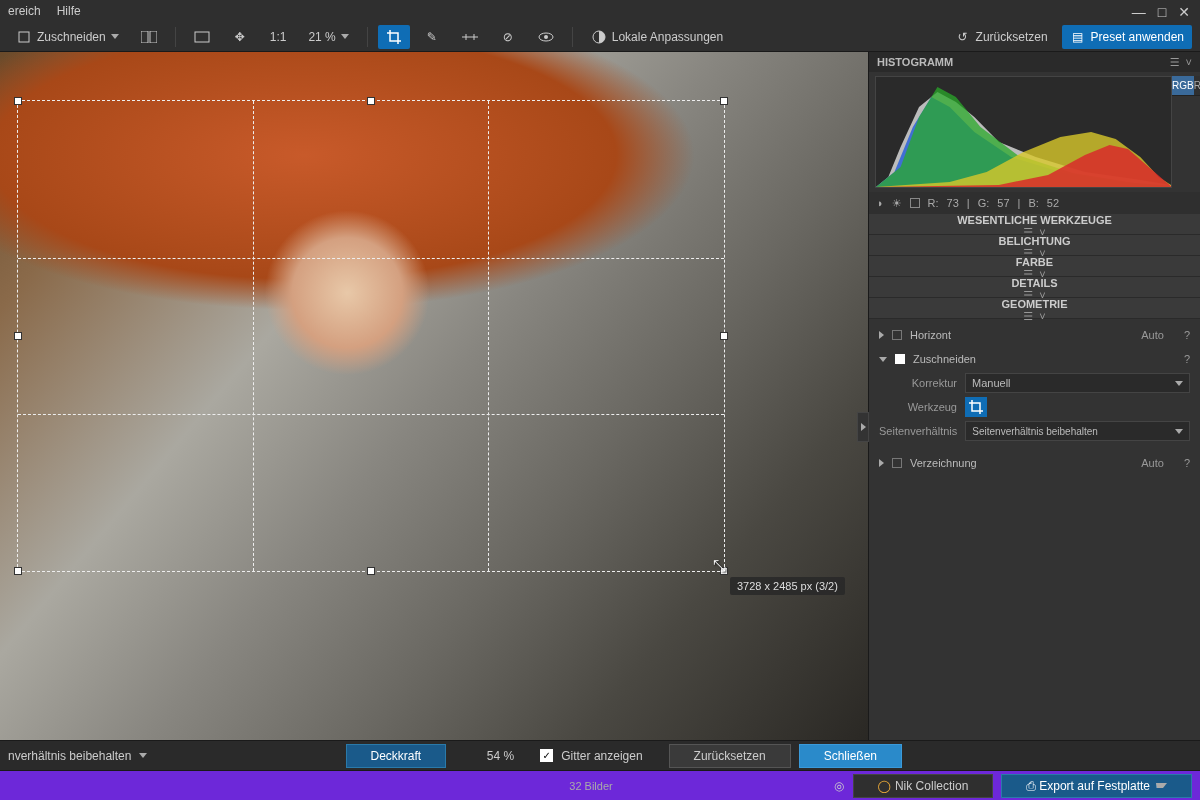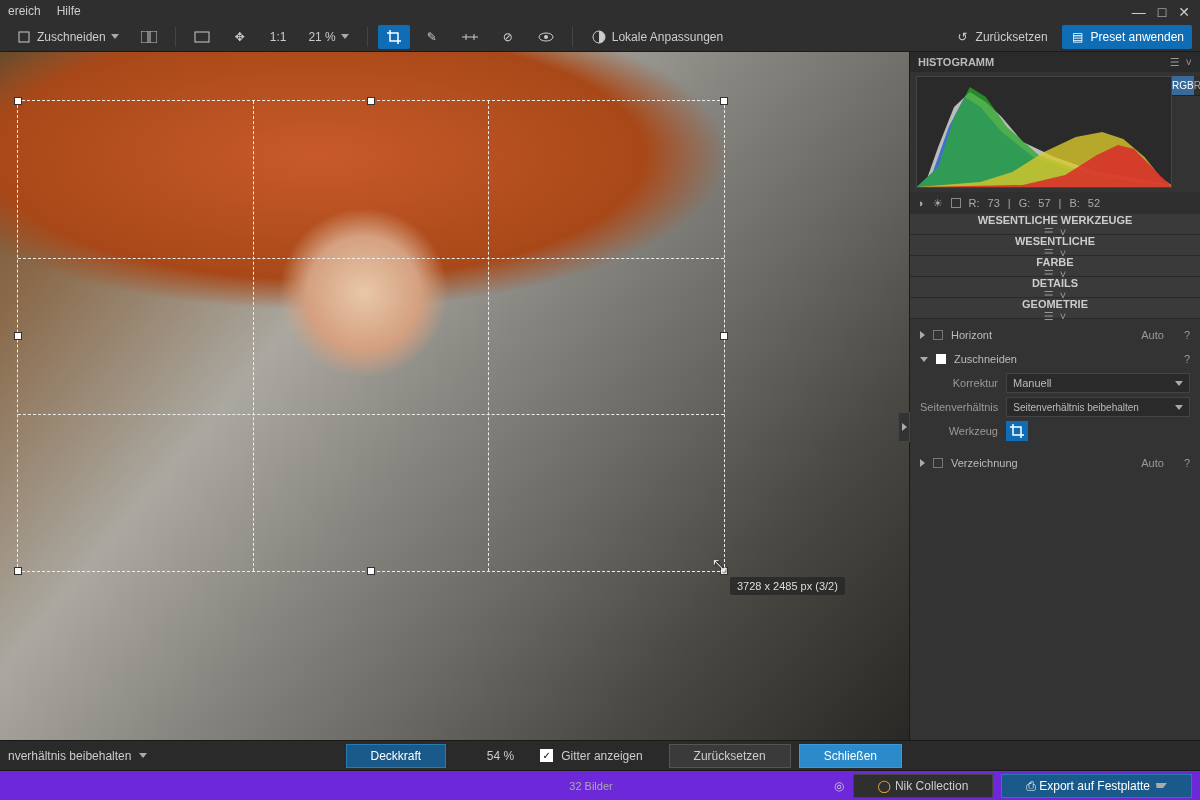--- a/index.html
+++ b/index.html
@@ -23,21 +23,21 @@
   linear-gradient(130deg,#6a4a2a 0%,#8a6a4a 15%,#aaa8a0 35%,#888680 50%,#6a6862 65%,#4a4842 80%,#2a2824 100%);
   filter:blur(0.5px);
 }
 .crop{position:absolute;left:17px;top:48px;width:708px;height:472px;border:1px dashed #eee;}
 .crop::before,.crop::after{content:"";position:absolute;background:transparent;}
 .gv{position:absolute;border-left:1px dashed #eee;top:0;bottom:0;}
 .gh{position:absolute;border-top:1px dashed #eee;left:0;right:0;}
 .handle{position:absolute;width:8px;height:8px;background:#fff;border:1px solid #333;}
 .dim-label{position:absolute;background:rgba(40,40,40,0.85);padding:3px 7px;font-size:11px;color:#ddd;border-radius:2px;}
 .cursor{position:absolute;font-size:16px;color:#fff;text-shadow:1px 1px 2px #000;}
-.side{width:291px;background:#333;display:flex;flex-direction:column;border-left:1px solid #1a1a1a;position:relative;}
+.side{width:332px;background:#333;display:flex;flex-direction:column;border-left:1px solid #1a1a1a;position:relative;}
 .sh{background:#2a2a2a;height:20px;display:flex;align-items:center;padding:0 8px;font-size:11px;color:#bbb;justify-content:space-between;font-weight:bold;}
 .sh .sctrl{display:flex;gap:6px;font-weight:normal;color:#999;}
 .histo{height:120px;padding:4px 6px;position:relative;display:flex;}
 .histo-chart{flex:1;height:100%;background:#2a2a2a;position:relative;overflow:hidden;border:1px solid #444;}
 .histo-tabs{width:22px;display:flex;flex-direction:row;}
 .histo-tab{height:20px;display:flex;align-items:center;justify-content:center;font-size:10px;background:#2f2f2f;color:#aaa;border-bottom:1px solid #222;}
 .histo-tab.sel{background:#3a6a9a;color:#fff;}
 .hrow{display:flex;align-items:center;height:22px;padding:0 8px;gap:8px;font-size:11px;color:#aaa;background:#2f2f2f;}
 .panel-row{height:21px;background:#3a3a3a;display:flex;align-items:center;padding:0 8px;font-size:11px;color:#ccc;justify-content:space-between;border-bottom:1px solid #2a2a2a;font-weight:bold;flex-direction:column;}
 .panel-row .sctrl{font-weight:normal;color:#999;display:flex;gap:6px;}
@@ -229,21 +229,21 @@
     </div>
 
     <div class="panel-row">
         <span>WESENTLICHE WERKZEUGE</span>
         <span class="sctrl">
           <span>☰</span>
           <span>˅</span>
         </span>
       </div>
     <div class="panel-row">
-        <span>WESENTLICHE</span>
+        <span>BELICHTUNG</span>
         <span class="sctrl">
           <span>☰</span>
           <span>˅</span>
         </span>
       </div>
     <div class="panel-row">
         <span>FARBE</span>
         <span class="sctrl">
           <span>☰</span>
           <span>˅</span>
@@ -283,32 +283,32 @@
           </span>
       </div>
       <div class="subrow">
         <span class="lbl">Korrektur</span>
         <div class="select">
             <span>Manuell</span>
             <span class="tri d"></span>
           </div>
       </div>
       <div class="subrow">
-        <span class="lbl">Seitenverhältnis</span>
-        <div class="select">
-            <span style="font-size:10px">Seitenverhältnis beibehalten</span>
-            <span class="tri d"></span>
-          </div>
-      </div>
-      <div class="subrow">
         <span class="lbl">Werkzeug</span>
         <div class="tool-crop">
             <svg width="14" height="14">
               <path d="M3 0v11h11M0 3h11v11" stroke="#fff" fill="none" stroke-width="1.5"></path>
             </svg>
+          </div>
+      </div>
+      <div class="subrow">
+        <span class="lbl">Seitenverhältnis</span>
+        <div class="select">
+            <span style="font-size:10px">Seitenverhältnis beibehalten</span>
+            <span class="tri d"></span>
           </div>
       </div>
       <div style="height:8px"></div>
       <div class="subrow">
         <span class="tri r"></span>
         <span style="width:10px;height:10px;border:1px solid #777"></span>
         <span>Verzeichnung</span>
         <span class="autohelp">
             <span>Auto</span>
             <span>?</span>

